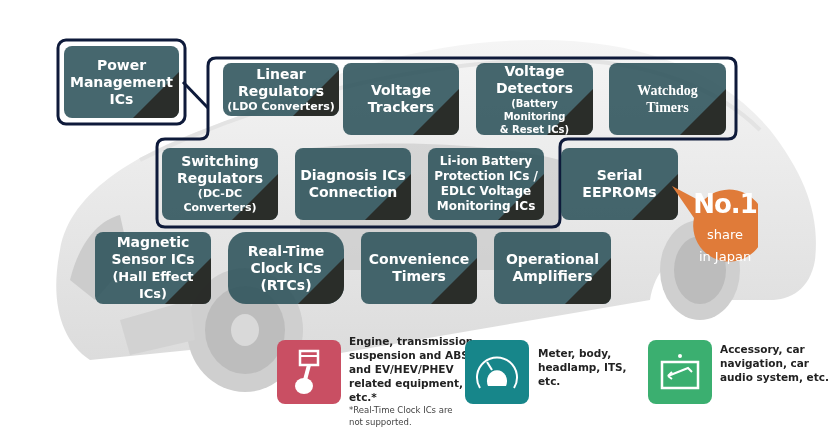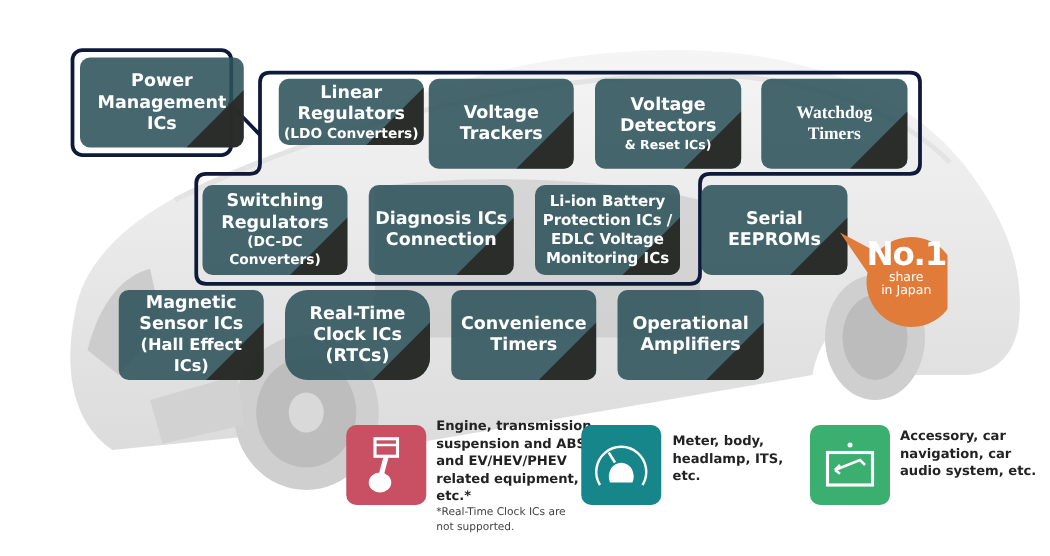--- a/index.html
+++ b/index.html
@@ -28,21 +28,21 @@
     .ic-box .s { font-weight: bold; font-size: 11px; line-height: 14px; position: relative; z-index: 1; }
     .ic-box .s2 { font-weight: bold; font-size: 10px; line-height: 13px; position: relative; z-index: 1; }
     .outline { position: absolute; left: 0; top: 0; pointer-events: none; }
     .badge {
       position: absolute; left: 672px; top: 182px; width: 86px; height: 80px;
     }
     .badge-text {
       position: absolute; left: 692px; top: 190px; width: 66px; text-align: center; color: #fff;
     }
     .badge-text .big { font-weight: bold; font-size: 26px; line-height: 28px; letter-spacing: -1px; }
-    .badge-text .small { font-size: 10px; line-height: 10px; }
+    .badge-text .small { font-size: 13px; line-height: 10px; margin-top: 12px; }
     .legend-icon {
       position: absolute; width: 64px; height: 64px; border-radius: 8px;
       display: flex; align-items: center; justify-content: center;
     }
     .legend-text {
       position: absolute; font-weight: bold; font-size: 10.5px; line-height: 14px; color: #222;
     }
     .footnote {
       position: absolute; font-size: 8.5px; line-height: 12px; color: #444;
     }
@@ -71,38 +71,39 @@
 
 <svg class="outline" width="840" height="445" viewBox="0 0 840 445">
 
   <rect x="58" y="40" width="127" height="84" rx="8" ry="8" fill="#ffffff" stroke="#0e1a3a" stroke-width="3"></rect>
 
   <line x1="183" y1="82" x2="208" y2="108" stroke="#0e1a3a" stroke-width="3"></line>
 
   <path d="M216 58 L728 58 Q736 58 736 66 L736 131 Q736 139 728 139 L568 139 Q560 139 560 147 L560 219 Q560 227 552 227 L165 227 Q157 227 157 219 L157 147 Q157 139 165 139 L200 139 Q208 139 208 131 L208 66 Q208 58 216 58 Z" fill="none" stroke="#0e1a3a" stroke-width="3"></path>
 </svg>
 
-<div class="ic-box" style="left:64px; top:46px; width:131px; height:72px;">
+<div class="ic-box" style="left:64px; top:46px; width:115px; height:72px;">
   <div class="t">Power</div>
   <div class="t">Management</div>
   <div class="t">ICs</div>
 </div>
 
 <div class="ic-box" style="left:223px; top:63px; width:116px; height:53px;">
   <div class="t">Linear</div>
   <div class="t">Regulators</div>
   <div class="s">(LDO Converters)</div>
 </div>
 <div class="ic-box" style="left:343px; top:63px; width:116px; height:72px;">
   <div class="t">Voltage</div>
   <div class="t">Trackers</div>
 </div>
 <div class="ic-box" style="left:476px; top:63px; width:117px; height:72px;">
   <div class="t">Voltage</div>
   <div class="t">Detectors</div>
+  <div class="s2">(Battery Monitoring</div>
   <div class="s2">&amp; Reset ICs)</div>
 </div>
 <div class="ic-box" style="left:609px; top:63px; width:117px; height:72px;font-family:Liberation Serif, serif;">
   <div class="t">Watchdog</div>
   <div class="t">Timers</div>
 </div>
 
 <div class="ic-box" style="left:162px; top:148px; width:116px; height:72px;">
   <div class="t">Switching</div>
   <div class="t">Regulators</div>

